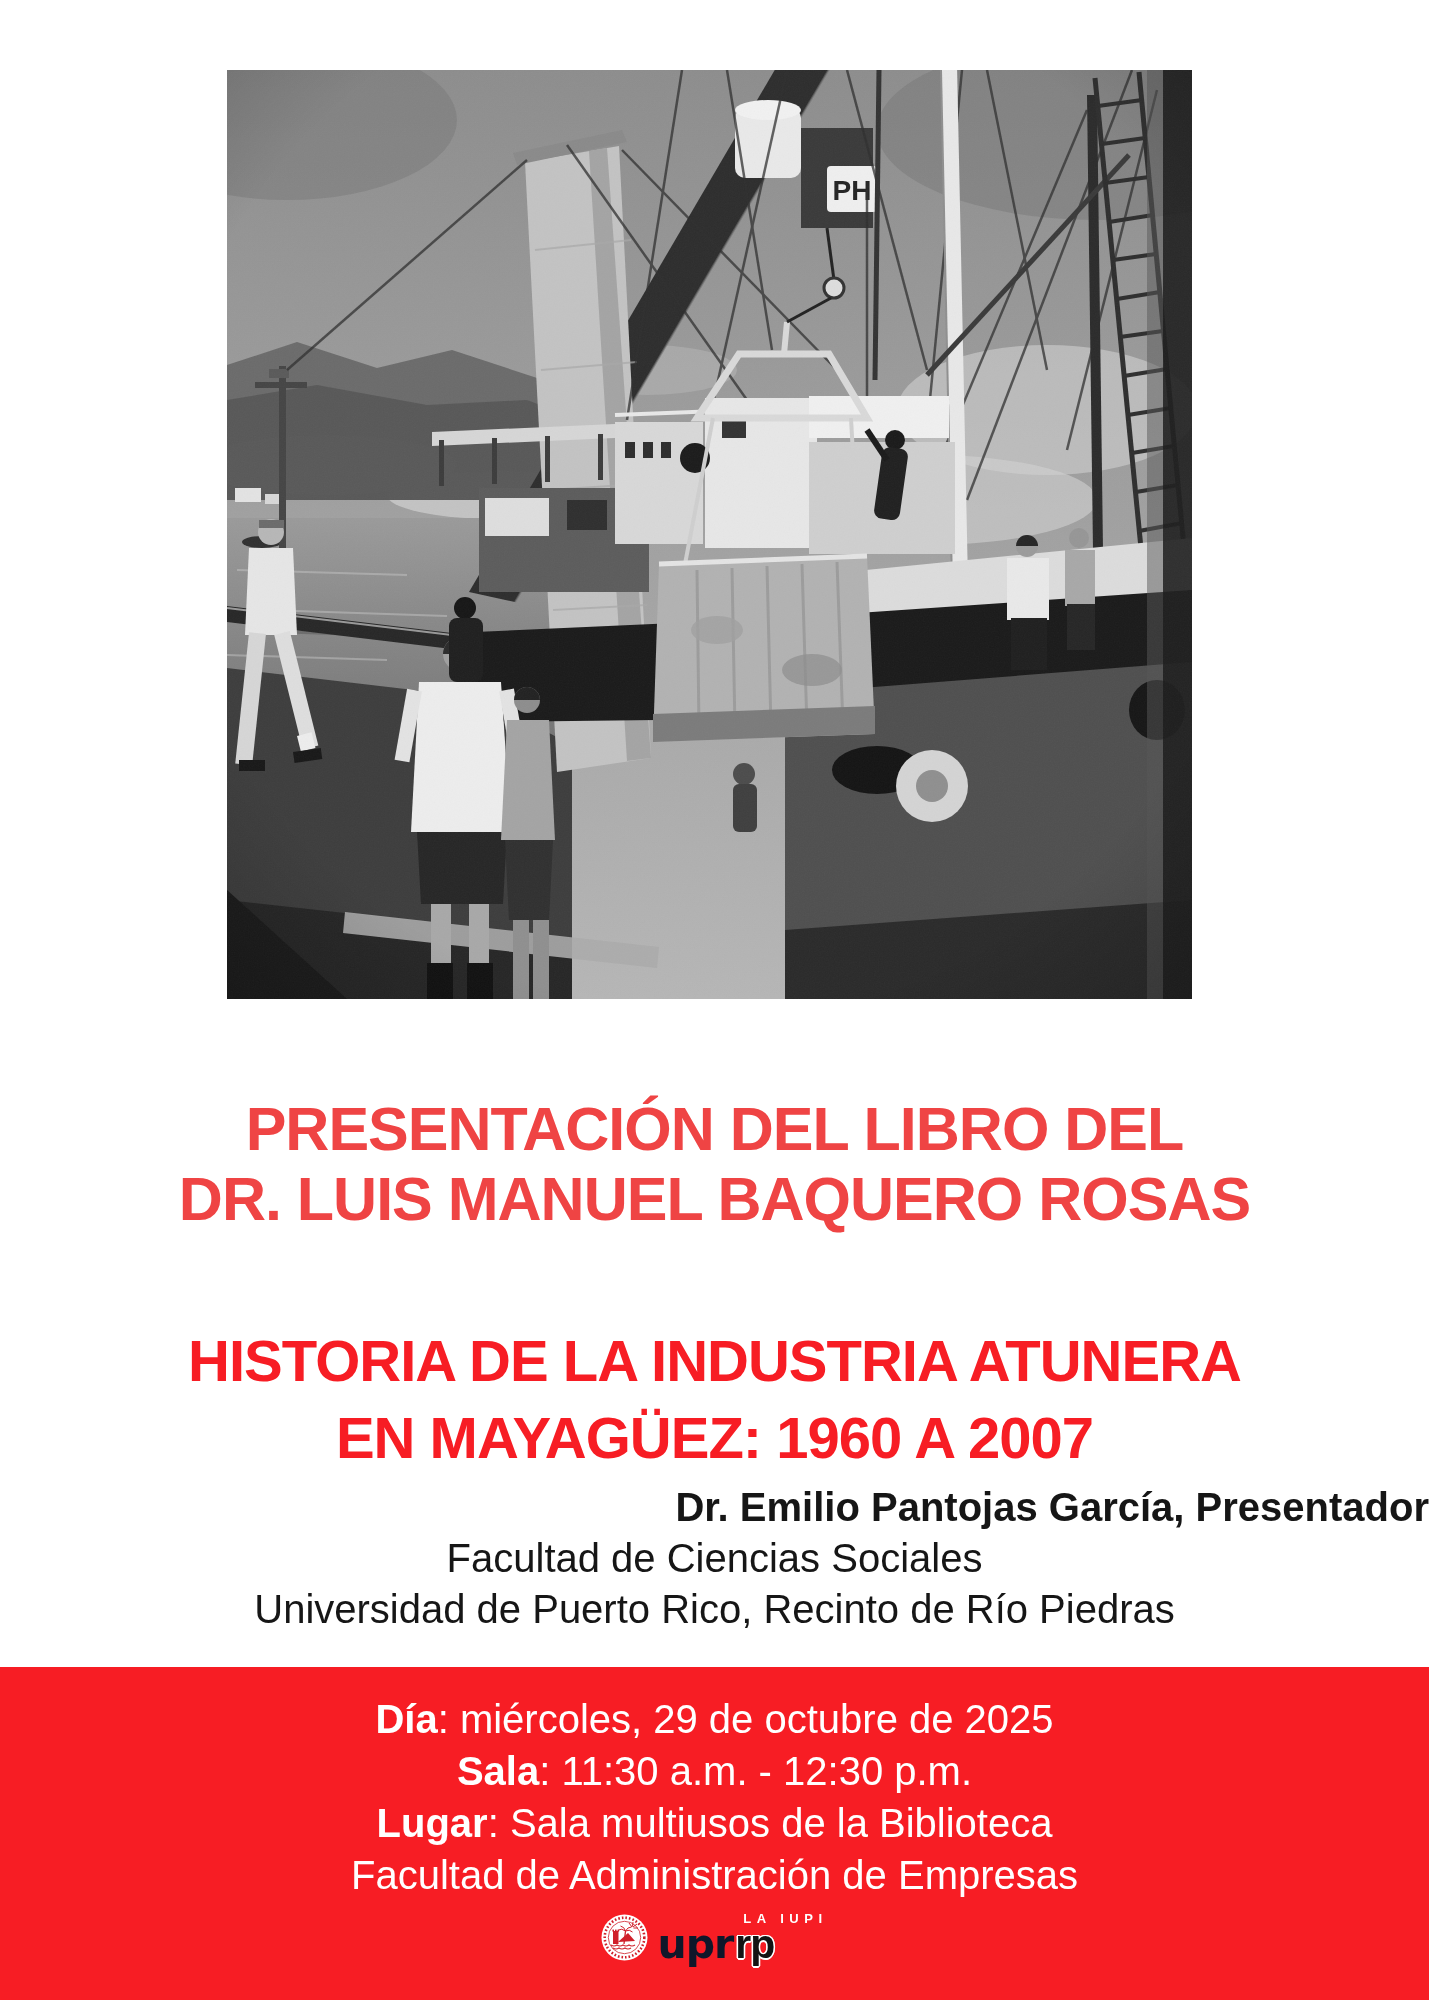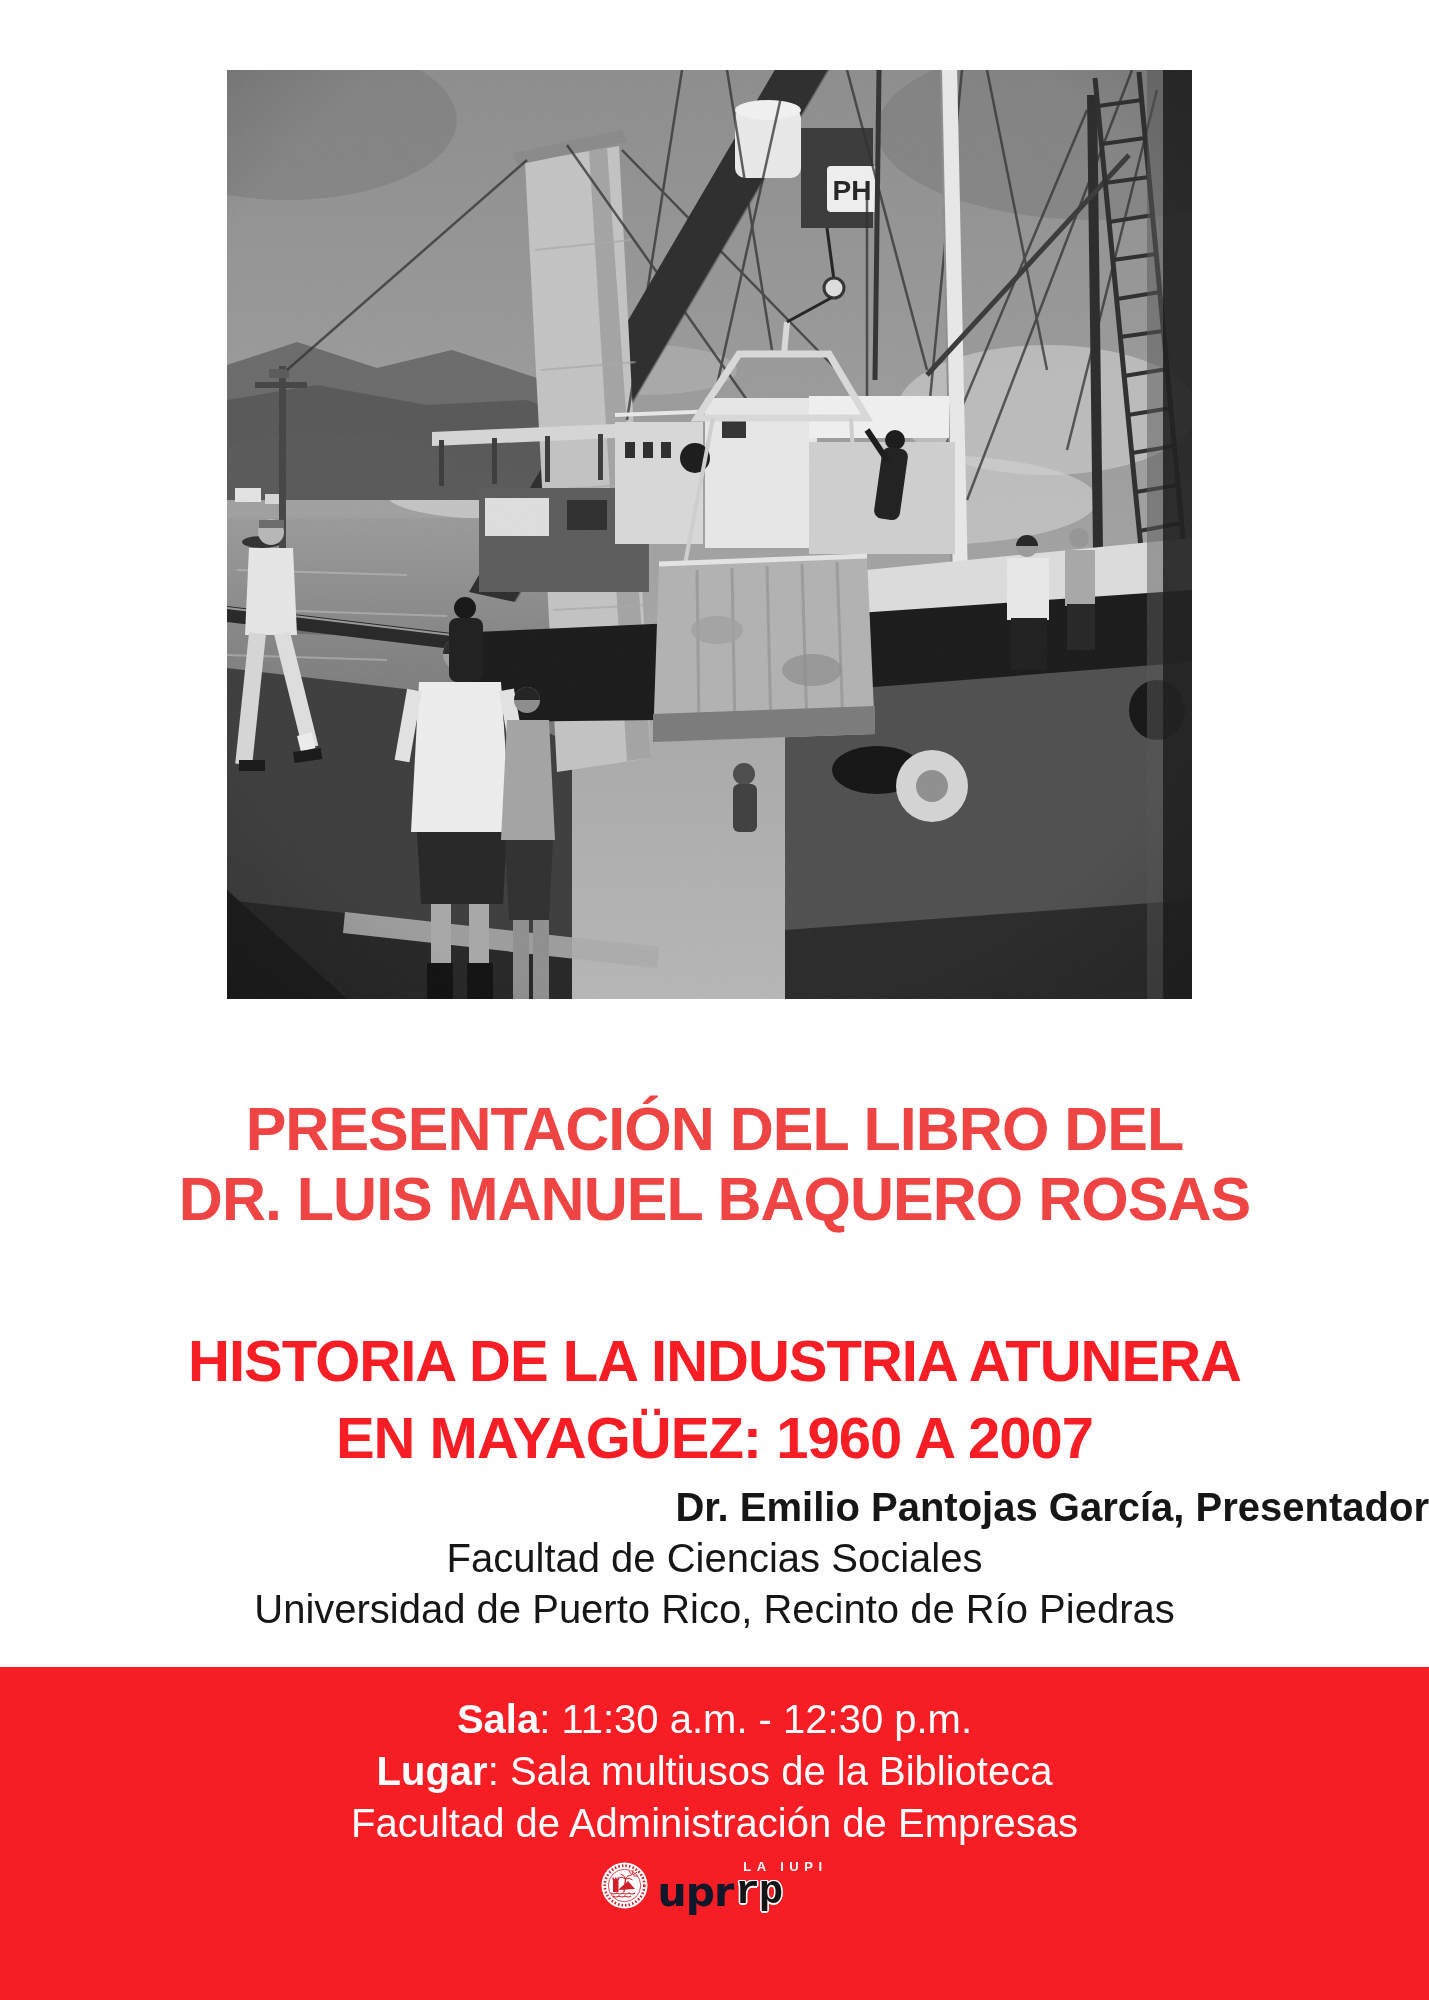--- a/index.html
+++ b/index.html
@@ -45,21 +45,21 @@
     font-size:41px; font-weight:800; color:#0f172a; letter-spacing:-1px;
     line-height:0.82; font-family:"DejaVu Sans", sans-serif;
   }
   .wm-right{display:flex; flex-direction:column; align-items:flex-start; margin-left:2px;}
   .wm-tagline{
     font-size:13px; font-weight:700; color:#ffffff; letter-spacing:5.5px;
     margin:0 0 3px 8px; line-height:1;
   }
   .wm-rp{
     font-size:41px; font-weight:800; color:#141414; letter-spacing:-1px;
-    line-height:0.82; font-family:Liberation Mono, monospace;
+    line-height:0.82; font-family:Liberation Sans, sans-serif;
     text-shadow:-1.5px 0 #fff,1.5px 0 #fff,0 -1.5px #fff,0 1.5px #fff,
                 -1px -1px #fff,1px 1px #fff,-1px 1px #fff,1px -1px #fff;
   }
 </style>
 </head>
 <body>
 
 <div class="poster">
 
   <div class="photo">
@@ -321,20 +321,21 @@
     <span class="line">EN MAYAGÜEZ: 1960 A 2007</span>
   </h2>
 
   <div class="presenter">
     <p class="bold">Dr. Emilio Pantojas García, Presentador</p>
     <p>Facultad de Ciencias Sociales</p>
     <p>Universidad de Puerto Rico, Recinto de Río Piedras</p>
   </div>
 
   <div class="banner">
+    <p><span class="lbl">Día</span><span>: miércoles, 29 de octubre de 2025</span></p>
     <p><span class="lbl">Sala</span><span>: 11:30 a.m. - 12:30 p.m.</span></p>
     <p><span class="lbl">Lugar</span><span>: Sala multiusos de la Biblioteca</span></p>
     <p>Facultad de Administración de Empresas</p>
 
     <div class="logo-row">
       <svg class="seal" viewBox="0 0 47 47">
         <circle cx="23.5" cy="23.5" r="23" fill="#ffffff"></circle>
         <circle cx="23.5" cy="23.5" r="19.8" fill="none" stroke="#d0202a" stroke-width="2.6" stroke-dasharray="1.6 2"></circle>
         <circle cx="23.5" cy="23.5" r="16.2" fill="none" stroke="#d0202a" stroke-width="0.8"></circle>
         <g fill="#d0202a" stroke="#d0202a">

